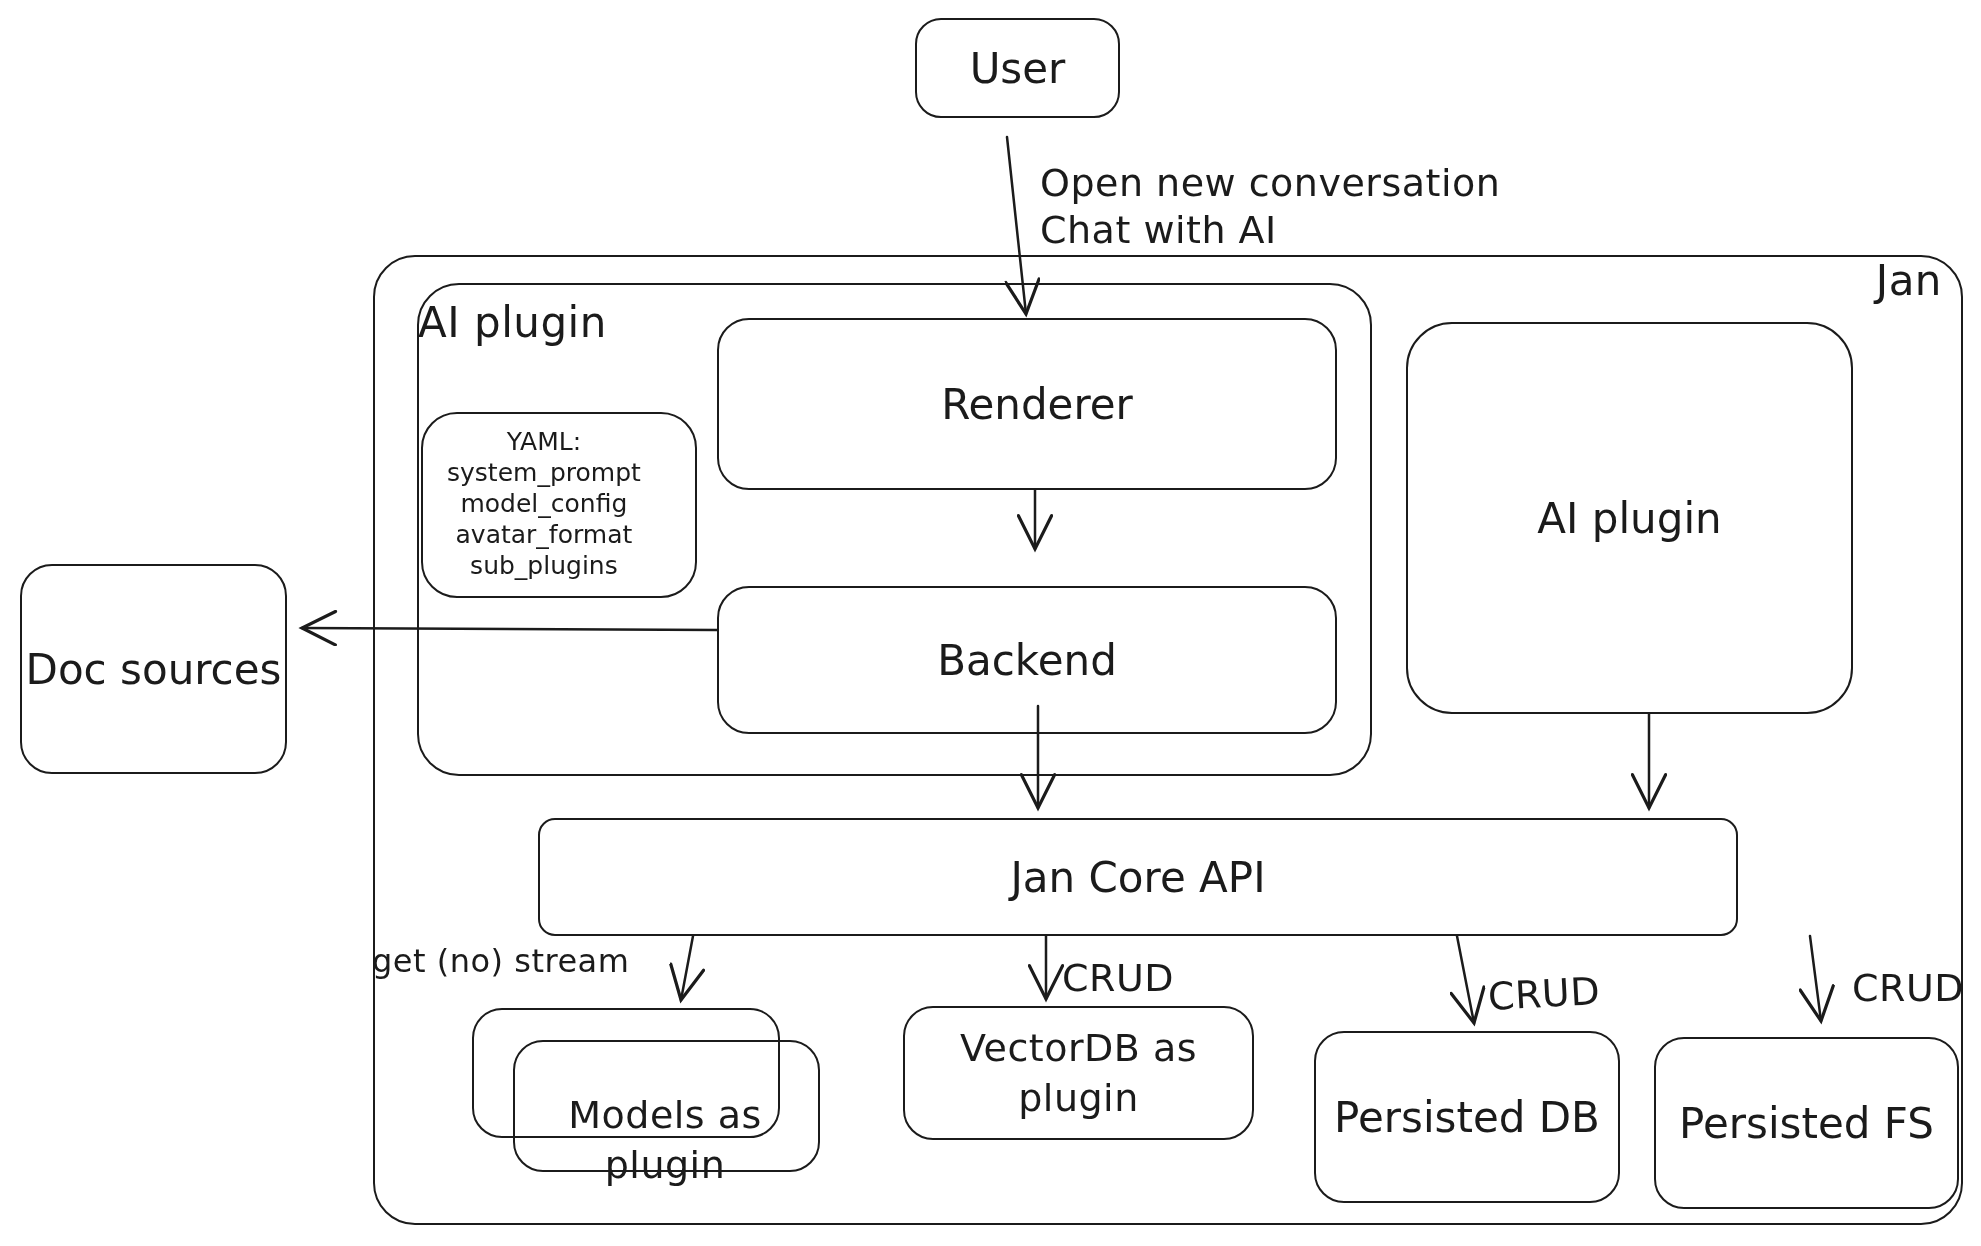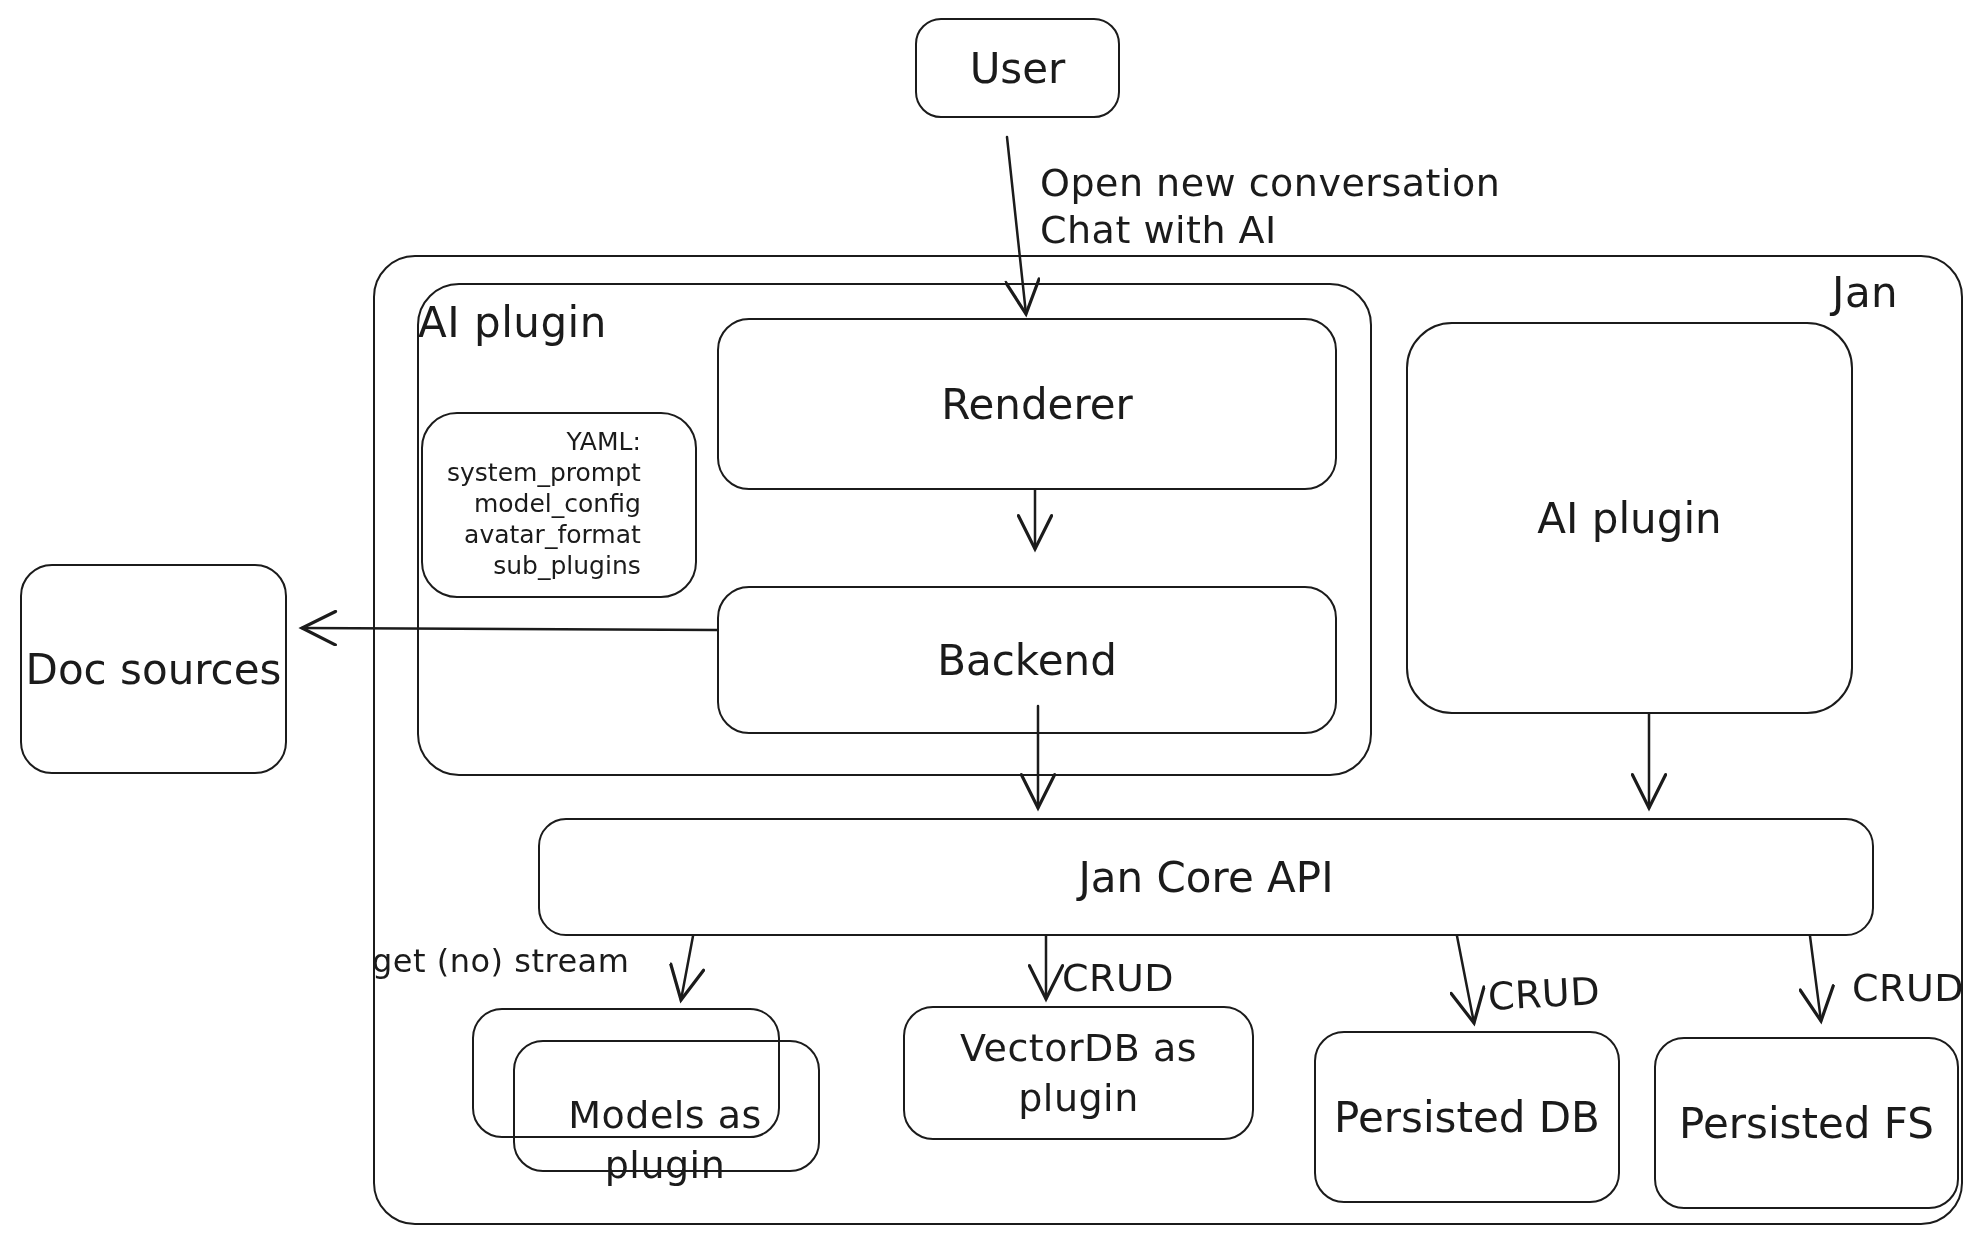--- a/index.html
+++ b/index.html
@@ -33,61 +33,61 @@
   .small-text { font-size: 25px; }
   .multiline { line-height: 50px; font-size: 38px; letter-spacing: 0.5px; }
   #arrows { position: absolute; left: 0; top: 0; }
 </style>
 </head>
 <body>
 
 <div class="canvas">
 
   <div class="node container-node" style="left:373px; top:255px; width:1590px; height:970px; border-radius:42px;"></div>
-  <div class="lbl big-text" style="left:1832px; top:268px; width:110px; ">Jan</div>
+  <div class="lbl big-text" style="left:1832px; top:256px; width:110px; text-align:right;">Jan</div>
 
   <div class="node container-node" style="left:417px; top:283px; width:955px; height:493px; border-radius:42px;"></div>
   <div class="lbl big-text" style="left:418px; top:298px;">AI plugin</div>
 
   <div class="node big-text" style="left:915px; top:18px; width:205px; height:100px; border-radius:26px;">
     <span>User</span>
   </div>
 
   <div class="lbl" style="left:1040px; top:160px; font-size:38px; line-height:47px; white-space:normal; width:480px;">
     <div>Open new conversation</div>
     <div>Chat with AI</div>
   </div>
 
   <div class="node big-text" style="left:717px; top:318px; width:620px; height:172px; border-radius:32px;padding-left:20px;">
     <span>Renderer</span>
   </div>
 
   <div class="node" style="left:421px; top:412px; width:276px; height:186px; border-radius:36px; align-items:flex-start; justify-content:flex-start;">
-    <div class="small-text" style="text-align:right; line-height:31px; padding:12px 0 0 24px;">
+    <div class="small-text" style="text-align:center; line-height:31px; padding:12px 0 0 24px;">
       <div>YAML:</div>
       <div>system_prompt</div>
       <div>model_config</div>
       <div>avatar_format</div>
       <div>sub_plugins</div>
     </div>
   </div>
 
   <div class="node big-text" style="left:717px; top:586px; width:620px; height:148px; border-radius:32px;">
     <span>Backend</span>
   </div>
 
   <div class="node big-text" style="left:20px; top:564px; width:267px; height:210px; border-radius:32px;">
     <span>Doc sources</span>
   </div>
 
   <div class="node big-text" style="left:1406px; top:322px; width:447px; height:392px; border-radius:46px;">
     <span>AI plugin</span>
   </div>
 
-  <div class="node big-text" style="left:538px; top:818px; width:1336px; height:118px; border-radius:28px;">
+  <div class="node big-text" style="left:538px; top:818px; width:1200px; height:118px; border-radius:17px;">
     <span>Jan Core API</span>
   </div>
 
   <div class="lbl mid-text" style="left:372px; top:942px; font-size:32px;">get (no) stream</div>
 
   <div class="lbl mid-text" style="left:1062px; top:956px;">CRUD</div>
   <div class="lbl mid-text" style="left:1488px; top:972px; transform:rotate(-3deg);">CRUD</div>
   <div class="lbl mid-text" style="left:1852px; top:966px;">CRUD</div>
 
   <div class="node" style="left:472px; top:1008px; width:308px; height:130px; border-radius:30px;"></div>

